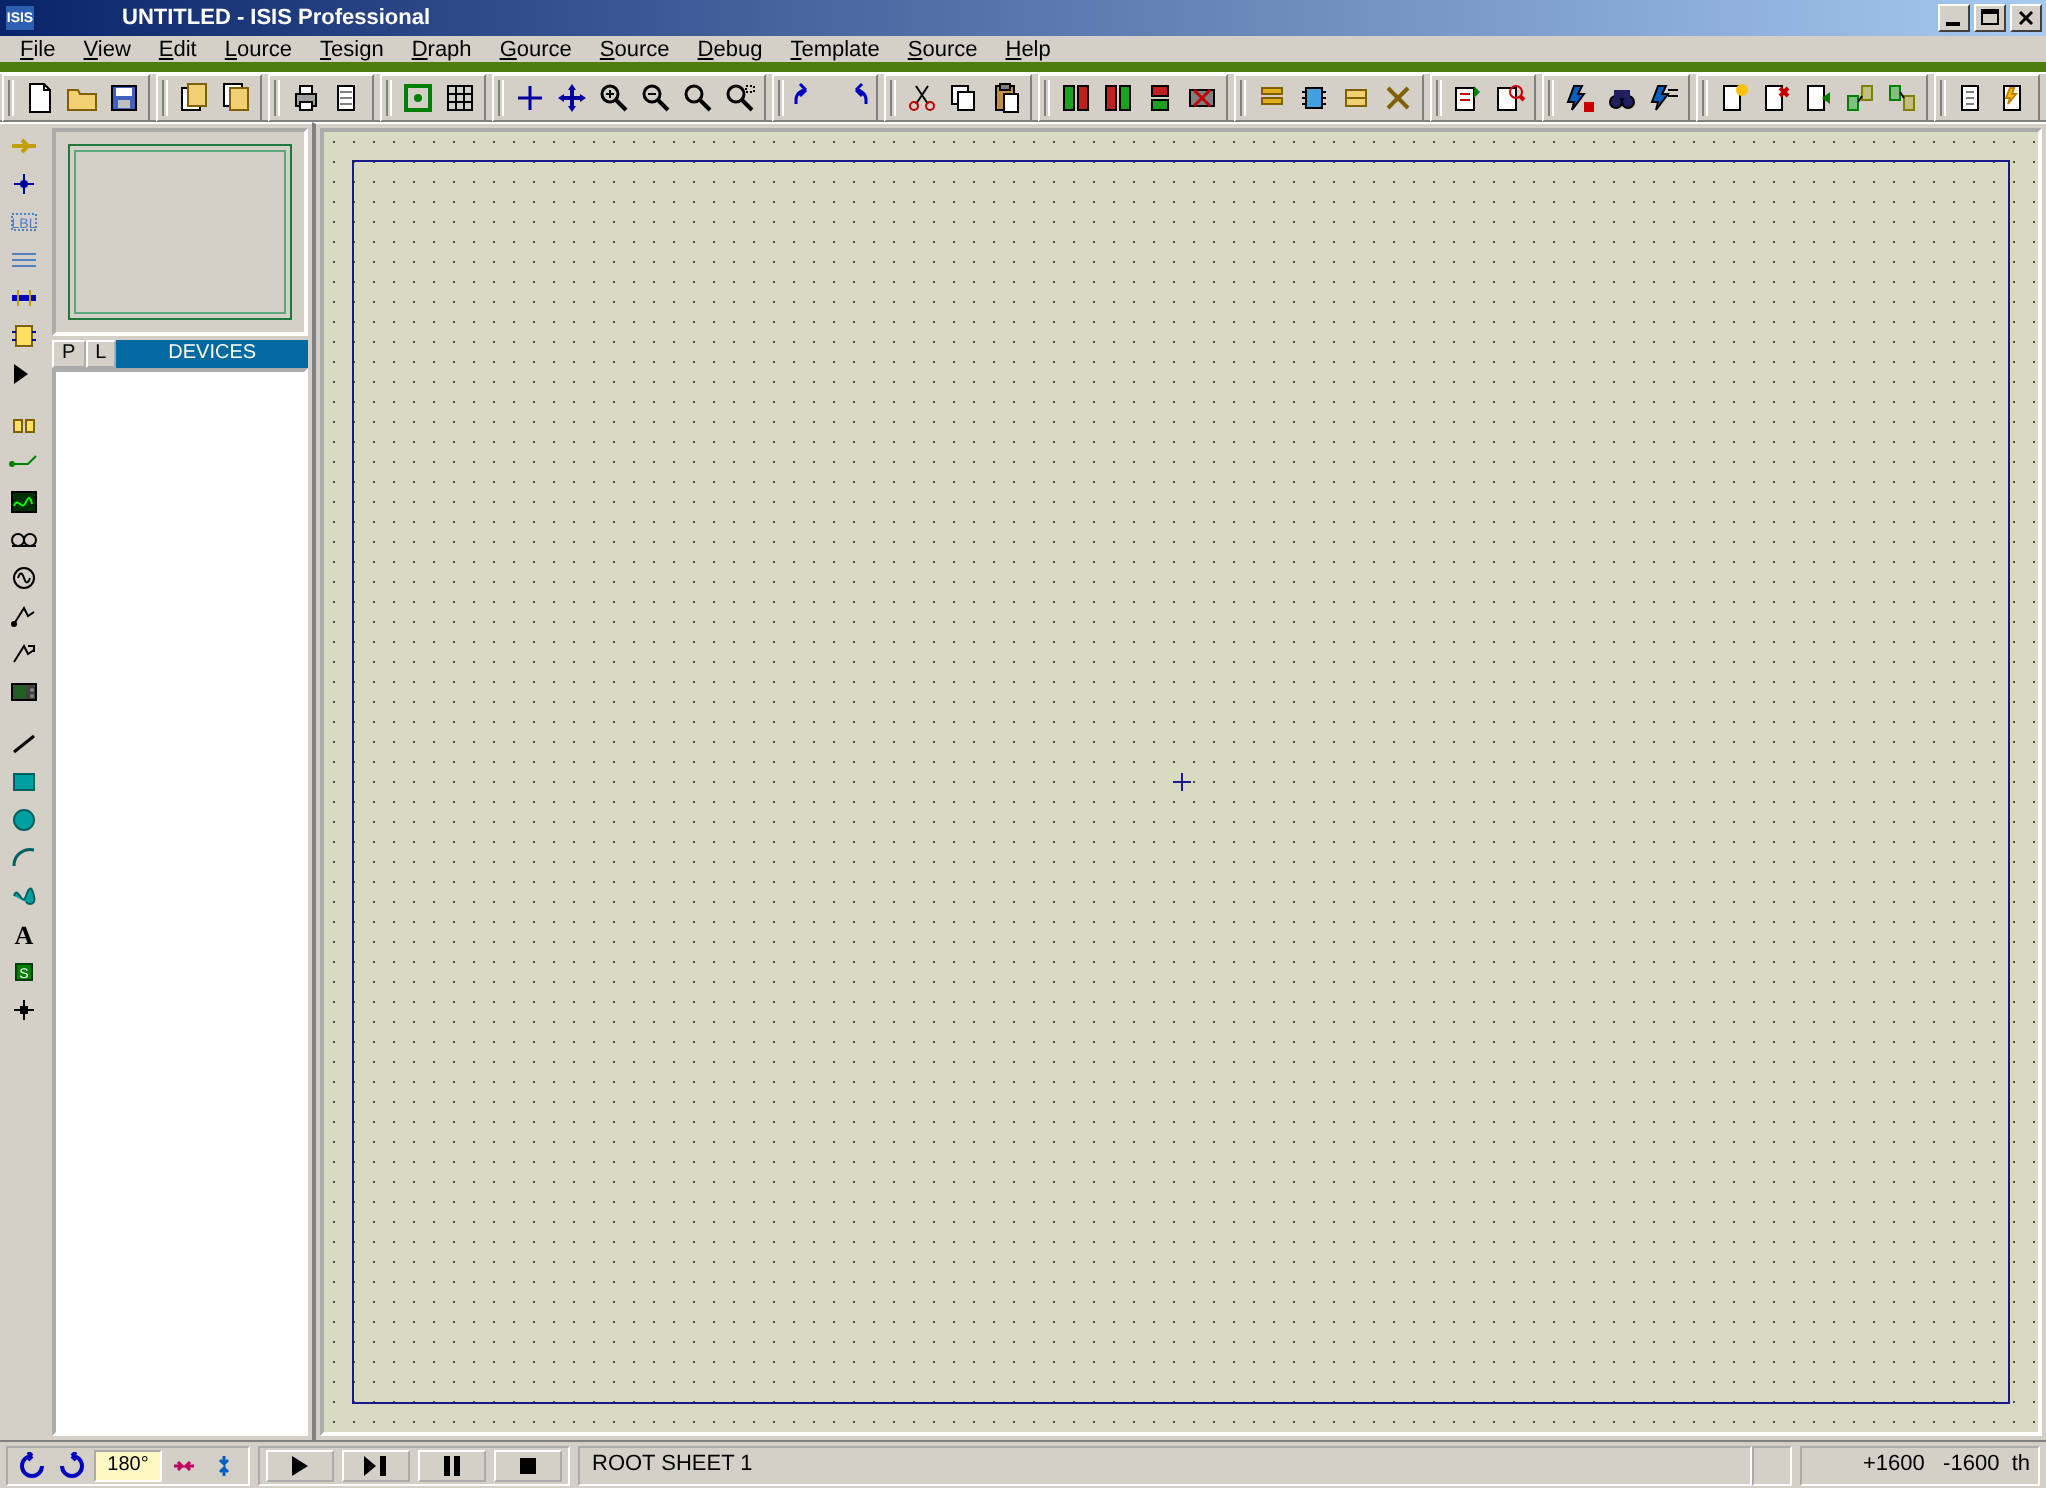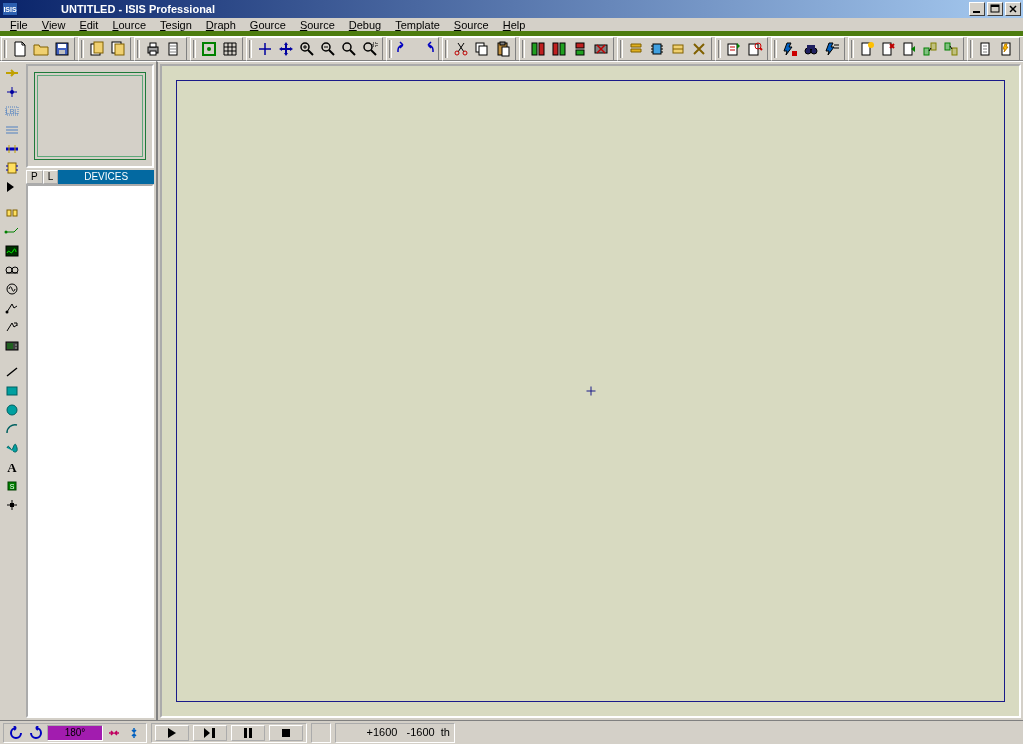--- a/index.html
+++ b/index.html
@@ -230,21 +230,21 @@
 }
 
 .transport-btn {
   width: 34px; height: 16px;
   border: 1px outset #fff;
   background: #d4d0c8;
   display: flex; align-items: center; justify-content: center;
 }
 .rot-btn { width:18px; height:16px; display:flex; align-items:center; justify-content:center; }
 .rot-input {
-  width: 56px; height:16px; border:1px inset #fff; background:#a21caf;
+  width: 34px; height:16px; border:1px inset #fff; background:#fef9c3;
   font-size:10px; text-align:center;
 }
 </style>
 </head>
 <body>
 
 <div class="titlebar">
   <span class="app-icon">ISIS</span>
   <span class="title">UNTITLED - ISIS Professional</span>
   <div class="win-buttons">
@@ -774,17 +774,18 @@
           <rect x="1" y="0" width="3" height="10" fill="#000"></rect>
           <rect x="6" y="0" width="3" height="10" fill="#000"></rect>
         </svg>
       </div>
     <div class="transport-btn">
         <svg width="10" height="10">
           <rect x="1" y="1" width="8" height="8" fill="#000"></rect>
         </svg>
       </div>
   </div>
+  <div class="status-sheet">ROOT SHEET 1</div>
   <div style="width:20px; border:1px inset #fff; height:20px; margin-right:4px;"></div>
   <div class="status-coords">
     <span>+1600</span>&nbsp;&nbsp;&nbsp;<span>-1600</span>&nbsp;&nbsp;<span>th</span>
   </div>
 </div>
 
 </body></html>

